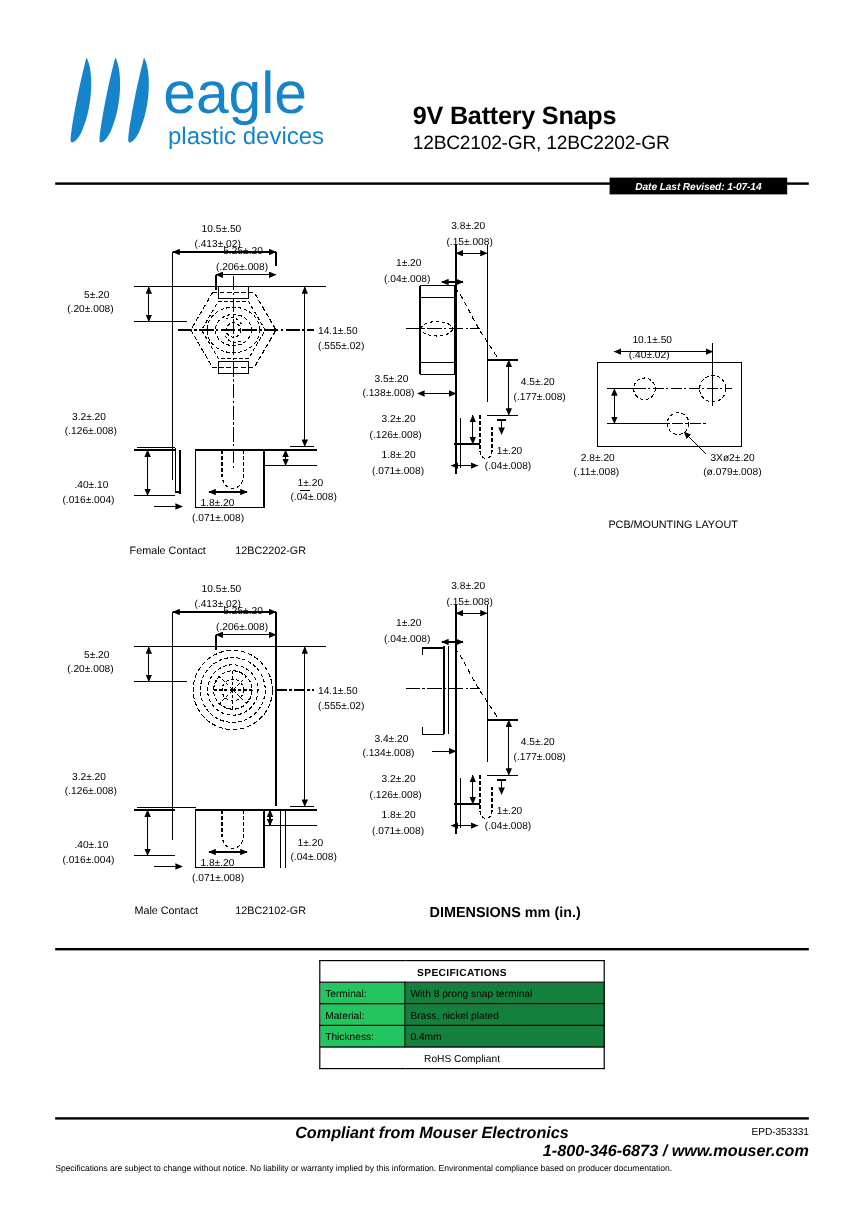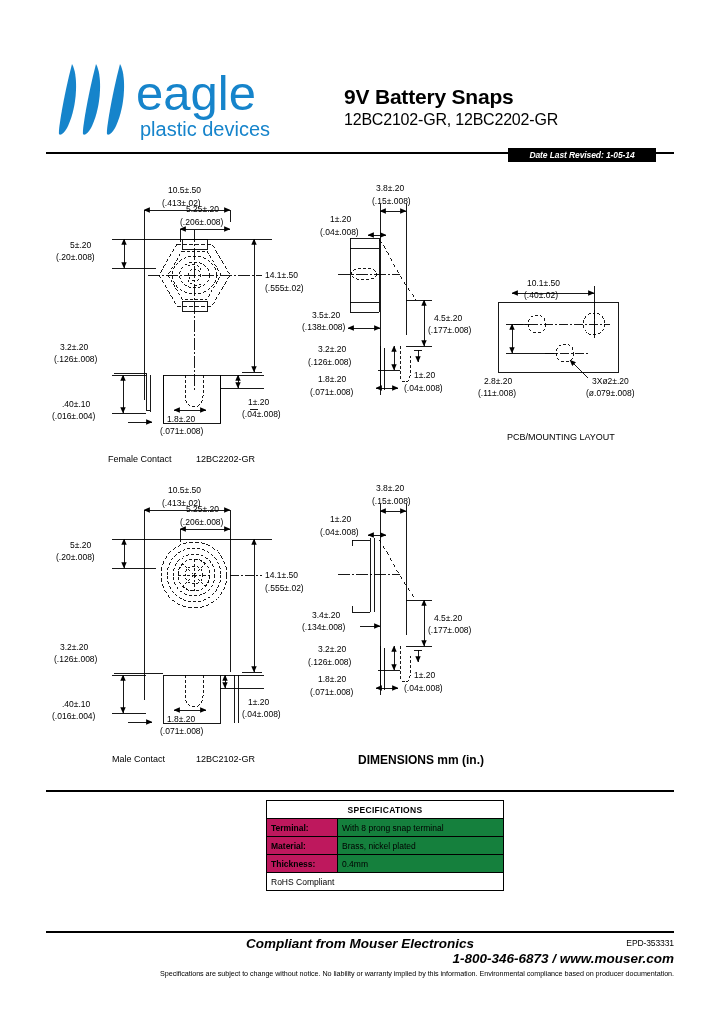--- a/index.html
+++ b/index.html
@@ -8,21 +8,21 @@
     background:#ffffff;
     font-family:"Liberation Sans", sans-serif;
     color:#000;
     position:relative;
     overflow:hidden;
   }
   .page{position:absolute;left:0;top:0;width:720px;height:1012px;}
 
   
   .header{position:absolute;left:46px;top:36px;width:628px;height:112px;}
-  .logo{position:absolute;left:12px;top:24px;width:230px;height:86px;}
+  .logo{position:absolute;left:12px;top:8px;width:230px;height:86px;}
   .logo svg{display:block;}
   .title-block{position:absolute;right:0px;top:0;width:330px;text-align:left;margin-top:48px;}
   .title1{font-size:21px;font-weight:bold;line-height:25px;letter-spacing:-0.2px;}
   .title2{font-size:21px;font-weight:bold;line-height:25px;letter-spacing:-0.2px;}
   .title3{font-size:16px;line-height:22px;letter-spacing:-0.2px;}
 
   .rule{position:absolute;background:#000;}
   #rule-top{left:46px;top:152px;width:628px;height:2px;}
   #rule-mid{left:46px;top:790px;width:628px;height:2px;}
   #rule-bottom{left:46px;top:931px;width:628px;height:2px;}
@@ -38,37 +38,37 @@
   .drawings svg{display:block;}
 
   
   .spec-wrap{position:absolute;left:266px;top:800px;width:198px;}
   table.spec{border-collapse:collapse;width:238px;border:1.5px solid #000;}
   table.spec td{border:1px solid #000;font-size:8.5px;padding:2px 4px;height:13px;vertical-align:middle;}
   td.spec-head{
     text-align:center;font-size:13px;font-weight:bold;padding:3px 0 4px 0;
     letter-spacing:0.3px;border:none;border-bottom:1.5px solid #000;
   }
-  td.lbl{width:62px;font-weight:bold;background:#be185d;}
+  td.lbl{width:62px;font-weight:normal;background:#22c55e;}
   td.val{background:#15803d;}
-  td.rohs{background:#fff;}
+  td.rohs{text-align:center;background:#fff;}
 
   
   .footer{position:absolute;left:46px;top:936px;width:628px;}
   .mouser1{
     position:absolute;left:0;top:0;width:628px;text-align:center;
     font-size:13.5px;font-weight:bold;font-style:italic;line-height:15px;
   }
   .mouser2{
     position:absolute;left:0;top:15px;width:628px;text-align:right;
     font-size:13.5px;font-weight:bold;font-style:italic;line-height:15px;
   }
   .epd{position:absolute;right:0px;top:2px;font-size:8.5px;letter-spacing:-0.1px;}
   .disclaimer{
-    position:absolute;left:0;top:33px;width:628px;text-align:right;
+    position:absolute;left:0;top:33px;width:628px;text-align:left;
     font-size:7.2px;line-height:10px;letter-spacing:-0.05px;
   }
 
   
   text{font-family:"Liberation Sans", sans-serif;}
 </style>
 </head>
 <body>
 
 <div class="page">
@@ -87,21 +87,21 @@
       </svg>
     </div>
 
     <div class="title-block">
       <div class="title1">9V Battery Snaps</div>
       <div class="title3">12BC2102-GR, 12BC2202-GR</div>
     </div>
   </div>
 
   <div class="rule" id="rule-top"></div>
-  <div class="revbox">Date Last Revised: 1-05-14</div>
+  <div class="revbox">Date Last Revised: 1-07-14</div>
 
   <div class="drawings">
     <svg width="720" height="630" viewBox="0 0 720 630">
       <defs>
         <marker id="ah" markerWidth="7" markerHeight="6" refX="6.5" refY="3" orient="auto">
           <path d="M0,0 L7,3 L0,6 z" fill="#000"></path>
         </marker>
         <marker id="ahs" markerWidth="7" markerHeight="6" refX="0.5" refY="3" orient="auto">
           <path d="M7,0 L0,3 L7,6 z" fill="#000"></path>
         </marker>

